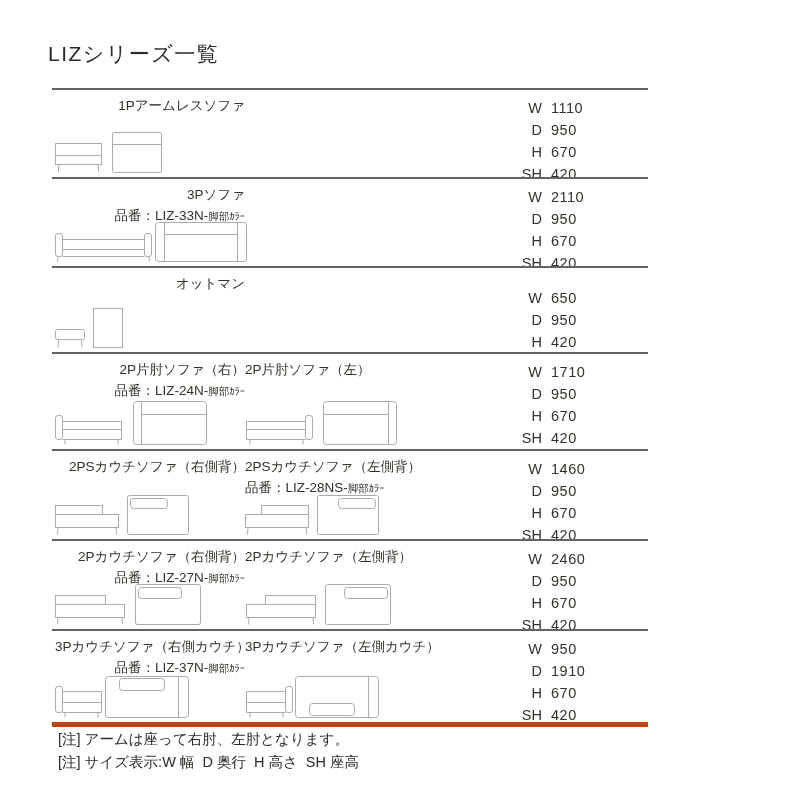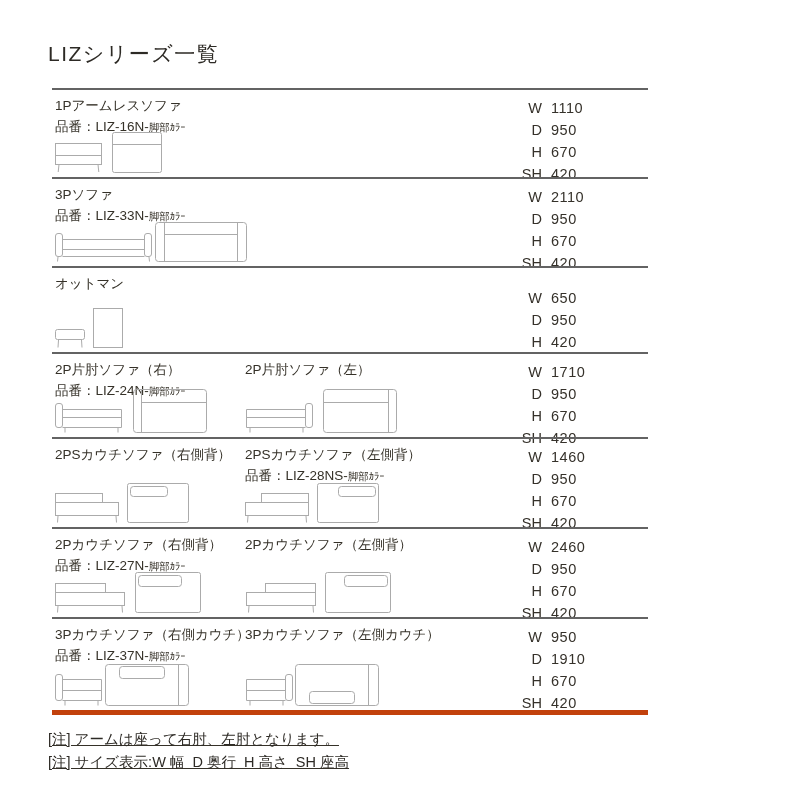--- a/index.html
+++ b/index.html
@@ -11,53 +11,52 @@
   }
   .page-title {
     position:absolute; left:48px; top:40px;
     font-size:21px; letter-spacing:1.5px; color:#2d2a25;text-align:right;
   }
   .spec-table { position:absolute; left:52px; top:88px; width:596px; }
   .row { position:relative; border-top:2px solid #636363; }
   .row.last { border-bottom:5px solid #c2410c; }
   .r0,.r1 { height:89px; }
   .r2 { height:86px; }
-  .r3 { height:85px; }
+  .r3 { height:97px; }
   .r4,.r5 { height:90px; }
   .r6 { height:98px; }
   .item { position:absolute; top:0; width:190px; height:100%; }
-  .item.first { left:3px; }
+  .item.first { left:3px;text-align:right; }
   .item.second { left:193px; }
   .item-name { font-size:13.5px; line-height:17px; padding-top:7px; white-space:nowrap; }
   .item-code { font-size:13.5px; line-height:17px; margin-top:4px; white-space:nowrap; }
   .item-code .small { font-size:10.5px; }
   .drawing { position:absolute; bottom:4px; }
   .drawing svg { display:block; }
   .drawing svg * { fill:none; stroke:#ababab; stroke-width:1; }
   .flip-x svg { transform:scaleX(-1); }
   .flip-y svg { transform:scaleY(-1); }
   .dims { position:absolute; left:458px; top:7px; width:138px; }
   .dims.mid { top:19px; }
   .dim-line { display:flex; height:22px; align-items:center; font-size:14.5px; color:#35312a; }
   .dim-label { width:32px; text-align:right; }
   .dim-value { margin-left:9px; letter-spacing:0.5px; }
-  .notes { position:absolute; left:48px; top:728px;text-decoration:underline; }
+  .notes { position:absolute; left:58px; top:728px; }
   .note { font-size:14.5px; line-height:23px; white-space:pre; color:#2d2a25; }
 </style>
 </head>
 <body>
 
 <div class="page-title">LIZシリーズ一覧</div>
 
 <div class="spec-table">
 
   <div class="row r0">
     <div class="item first">
       <div class="item-name">1Pアームレスソファ</div>
-      <div class="item-code"><span>品番：LIZ-16N-</span><span class="small">脚部ｶﾗｰ</span></div>
       <div class="drawing" style="left:0">
         <svg width="48" height="30" viewBox="0 0 48 30">
             <rect x="0.5" y="0.5" width="46" height="21"></rect>
             <line x1="0.5" y1="12.5" x2="46.5" y2="12.5"></line>
             <path d="M4 21.5 L3.2 29"></path>
             <path d="M43 21.5 L43.8 29"></path>
           </svg>
       </div>
       <div class="drawing" style="left:57px">
         <svg width="50" height="41" viewBox="0 0 50 41">

